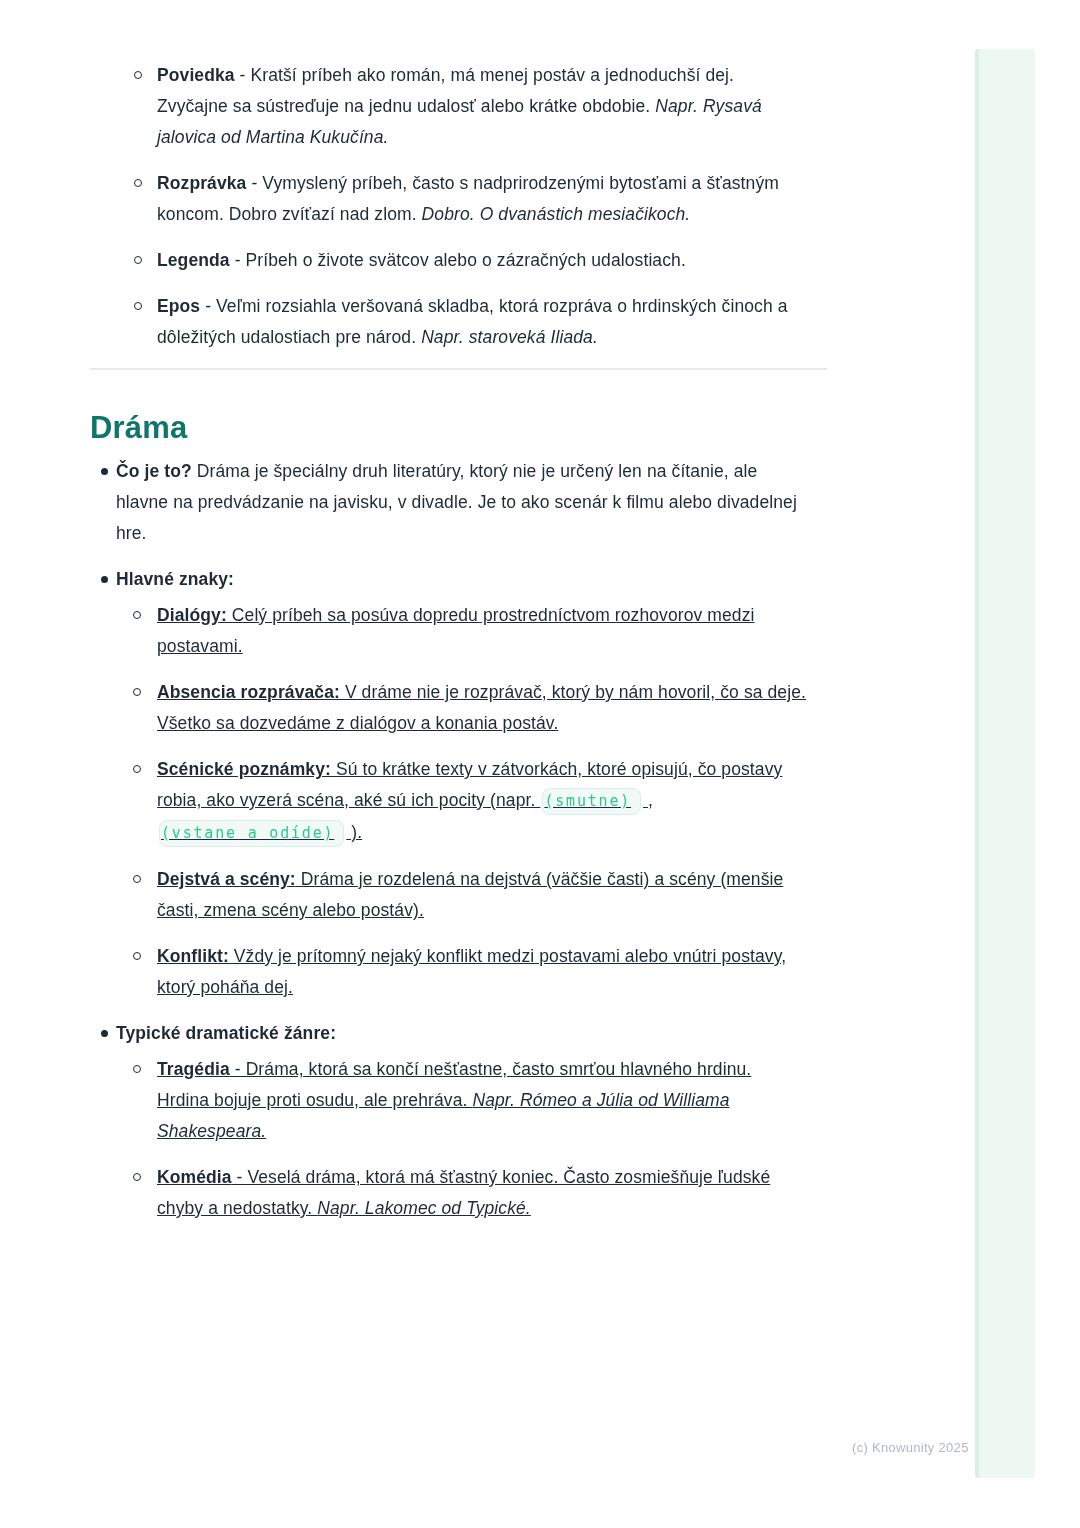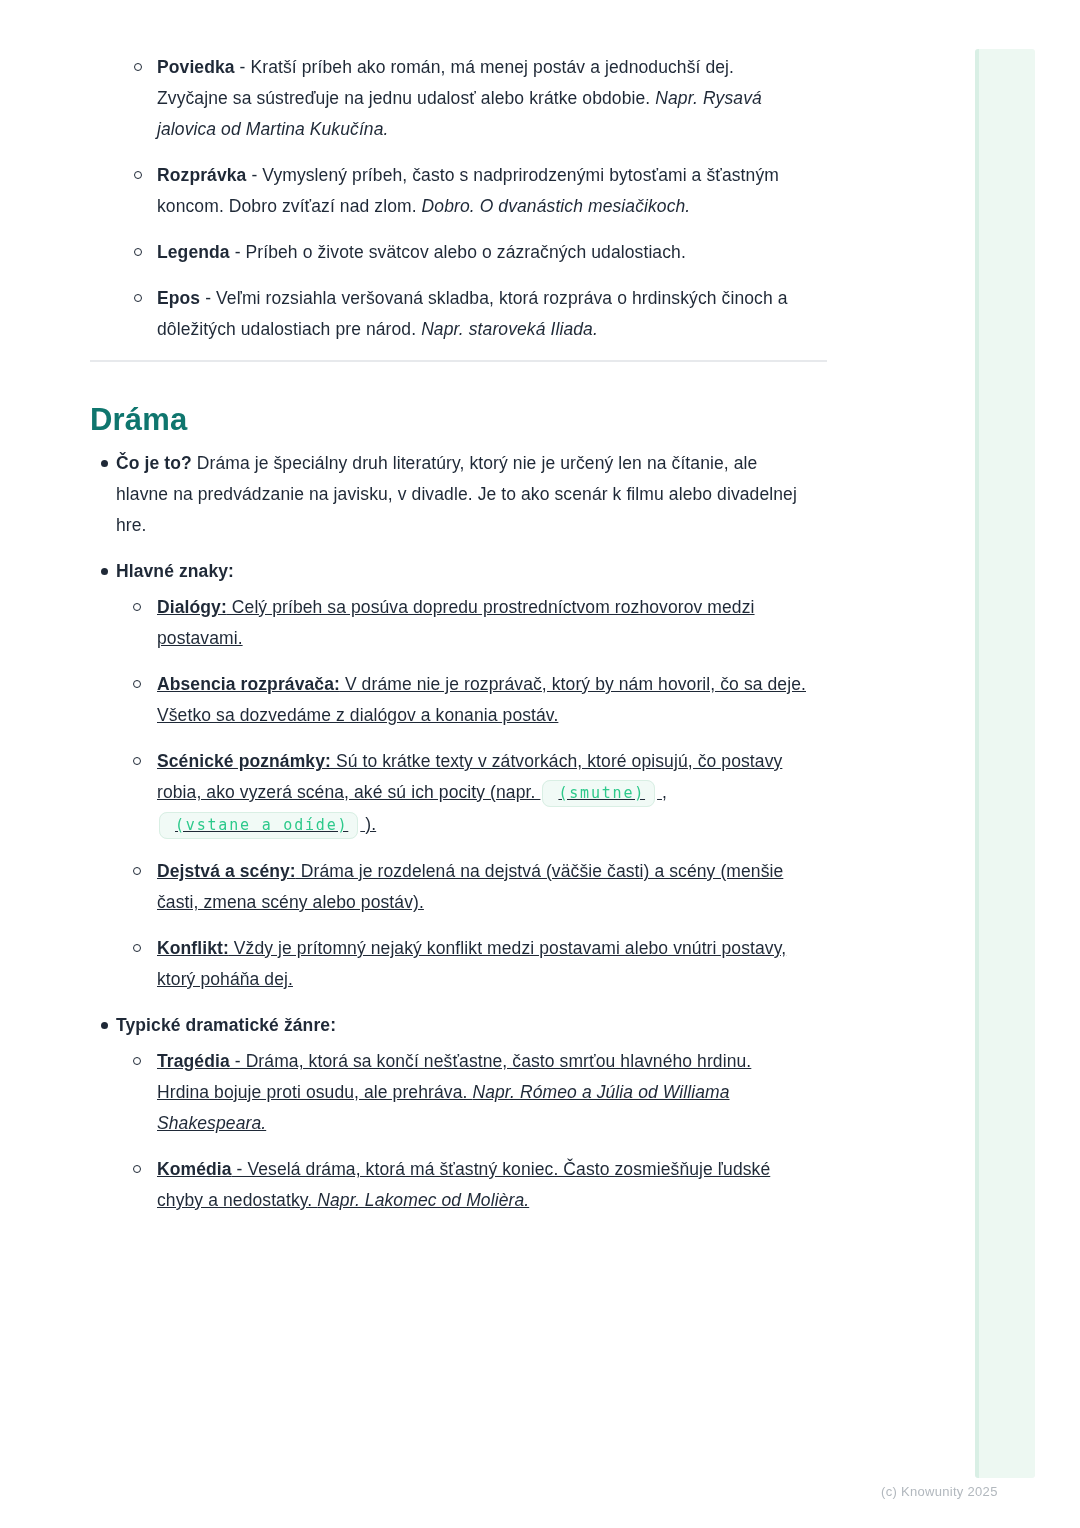--- a/index.html
+++ b/index.html
@@ -8,21 +8,21 @@
     height: 1528px;
     position: relative;
     background: #ffffff;
     font-family: "Liberation Sans", "DejaVu Sans", sans-serif;
     color: #1f2937;
     overflow: hidden;
   }
   .content {
     position: absolute;
     left: 90px;
-    top: 1px;
+    top: 9px;
     width: 717px;
     padding-top: 51px;
     font-size: 17.5px;
     line-height: 31px;
     letter-spacing: 0.1px;
   }
   ul { list-style: none; margin: 0; padding: 0; }
   li { position: relative; margin: 0 0 15px 0; }
 
   
@@ -59,21 +59,21 @@
   .i { font-style: italic; }
 
   .chip {
     font-family: "DejaVu Sans Mono", "Liberation Mono", monospace;
     font-size: 15px;
     letter-spacing: 1.8px;
     color: #2dc98b;
     background: #f1faf6;
     border: 1px solid #d9efe4;
     border-radius: 8px;
-    padding: 3px 9px 4px 15px;
+    padding: 3px 9px 4px 1px;
     margin: 0 2px;
     white-space: nowrap;
   }
 
   hr.divider {
     border: none;
     border-top: 2px solid #e7e9ec;
     width: 737px;
     margin: 14px 0 0 0;
   }
@@ -94,28 +94,27 @@
     top: 49px;
     width: 56px;
     height: 1429px;
     background: #edf8f2;
     border-left: 4px solid #d9efe5;
     border-radius: 3px;
   }
 
   .copyright {
     position: absolute;
-    left: 881px;
+    left: 852px;
     top: 1440px;
     font-size: 13px;
     line-height: 16px;
     color: #b2b8be;
     letter-spacing: 0.3px;
     z-index: 2;
-    margin-top: 44px;
   }
 </style>
 </head>
 <body>
 
 <div class="content">
 
   <ul class="lvl2 standalone">
     <li><span class="b">Poviedka</span><span> - Kratší príbeh ako román, má menej postáv a jednoduchší dej. Zvyčajne sa sústreďuje na jednu udalosť alebo krátke obdobie. </span><span class="i">Napr. Rysavá jalovica od Martina Kukučína.</span></li>
     <li><span class="b">Rozprávka</span><span> - Vymyslený príbeh, často s nadprirodzenými bytosťami a šťastným koncom. Dobro zvíťazí nad zlom. </span><span class="i">Dobro. O dvanástich mesiačikoch.</span></li>
@@ -138,21 +137,21 @@
         <li><span class="b">Scénické poznámky:</span><span> Sú to krátke texty v zátvorkách, ktoré opisujú, čo postavy robia, ako vyzerá scéna, aké sú ich pocity (napr. </span><span class="chip">(smutne)</span><span> , </span><span class="chip">(vstane a odíde)</span><span> ).</span></li>
         <li><span class="b">Dejstvá a scény:</span><span> Dráma je rozdelená na dejstvá (väčšie časti) a scény (menšie časti, zmena scény alebo postáv).</span></li>
         <li><span class="b">Konflikt:</span><span> Vždy je prítomný nejaký konflikt medzi postavami alebo vnútri postavy, ktorý poháňa dej.</span></li>
       </ul>
     </li>
 
     <li>
       <span><span class="b">Typické dramatické žánre:</span></span>
       <ul class="lvl2">
         <li><span class="b">Tragédia</span><span> - Dráma, ktorá sa končí nešťastne, často smrťou hlavného hrdinu. Hrdina bojuje proti osudu, ale prehráva. </span><span class="i">Napr. Rómeo a Júlia od Williama Shakespeara.</span></li>
-        <li><span class="b">Komédia</span><span> - Veselá dráma, ktorá má šťastný koniec. Často zosmiešňuje ľudské chyby a nedostatky. </span><span class="i">Napr. Lakomec od Molièra.</span></li>
+        <li><span class="b">Komédia</span><span> - Veselá dráma, ktorá má šťastný koniec. Často zosmiešňuje ľudské chyby a nedostatky. </span><span class="i">Napr. Lakomec od Typické.</span></li>
       </ul>
     </li>
   </ul>
 
 </div>
 
 <div class="edge-strip"></div>
 <div class="copyright">(c) Knowunity 2025</div>
 
 </body></html>

